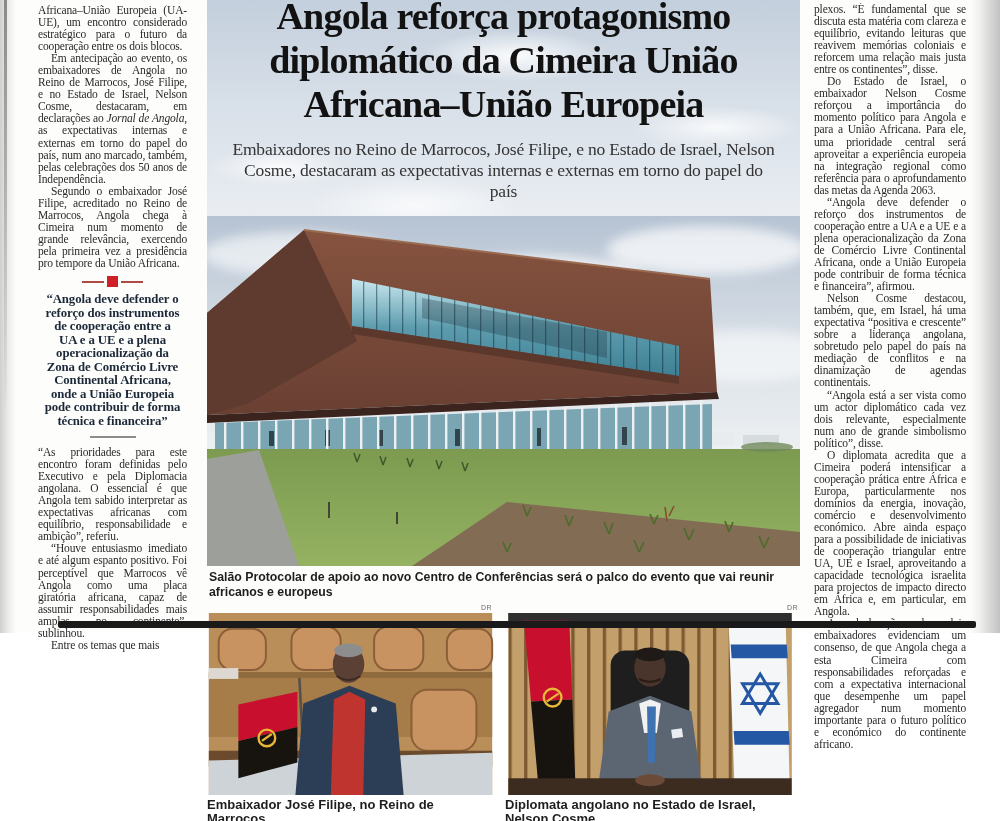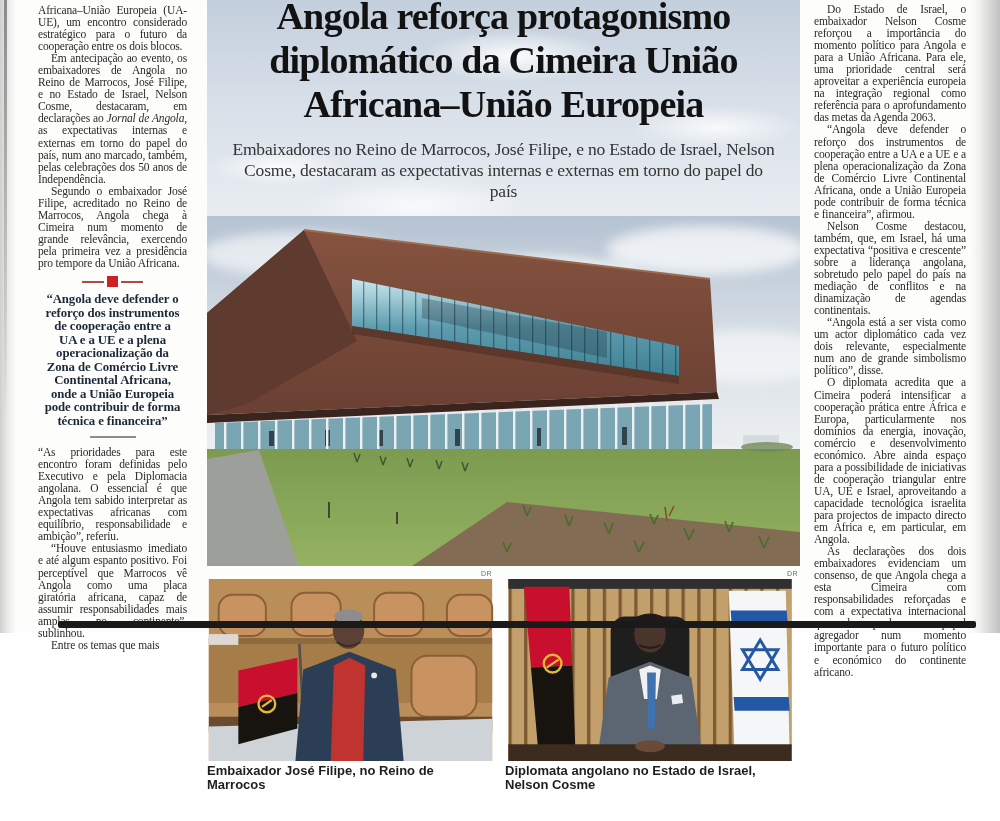--- a/index.html
+++ b/index.html
@@ -177,20 +177,21 @@
       <g stroke="#3d5a2b" stroke-width="1.5" fill="none">
         <path d="M150,246 l-3,-9 M150,246 l3,-8"></path>
           <path d="M176,249 l-3,-9 M176,249 l3,-8"></path>
         <path d="M203,251 l-3,-9 M203,251 l3,-8"></path>
           <path d="M232,253 l-3,-9 M232,253 l3,-8"></path>
         <path d="M258,255 l-3,-9 M258,255 l3,-8"></path>
       </g>
       <path d="M122,286 l0,16 M190,296 l0,12" stroke="#2f2f2a" stroke-width="1.6"></path>
     </svg>
 
+    <div class="main-caption">Salão Protocolar de apoio ao novo Centro de Conferências será o palco do evento que vai reunir africanos e europeus</div>
 
     <div class="photo-row">
 
       <figure class="photo-fig">
         <span class="photo-credit">DR</span>
         <svg width="287" height="182" viewBox="0 0 288 185" aria-hidden="true">
           <rect width="288" height="185" fill="#b98e58"></rect>
           <rect y="60" width="288" height="6" fill="#8f6a3c"></rect>
           <rect y="66" width="288" height="60" fill="#a67c49"></rect>
           <g fill="#c99361" stroke="#8a5f38" stroke-width="2">
@@ -262,20 +263,21 @@
           </g>
           <rect x="0" y="168" width="288" height="17" fill="#3c2c1f"></rect>
           <ellipse cx="144" cy="170" rx="15" ry="6" fill="#6b4a38"></ellipse>
         </svg>
         <figcaption class="photo-caption">Diplomata angolano no Estado de Israel, Nelson Cosme</figcaption>
       </figure>
     </div>
   </div>
 
   <div class="col col-right">
+    <p>plexos. “É fundamental que se discuta esta matéria com clareza e equilíbrio, evitando leituras que reavivem memórias coloniais e reforcem uma relação mais justa entre os continentes”, disse.</p>
     <p class="indent">Do Estado de Israel, o embaixador Nelson Cosme reforçou a importância do momento político para Angola e para a União Africana. Para ele, uma prioridade central será aproveitar a experiência europeia na integração regional como referência para o aprofundamento das metas da Agenda 2063.</p>
     <p class="indent">“Angola deve defender o reforço dos instrumentos de cooperação entre a UA e a UE e a plena operacionalização da Zona de Comércio Livre Continental Africana, onde a União Europeia pode contribuir de forma técnica e financeira”, afirmou.</p>
     <p class="indent">Nelson Cosme destacou, também, que, em Israel, há uma expectativa “positiva e crescente” sobre a liderança angolana, sobretudo pelo papel do país na mediação de conflitos e na dinamização de agendas continentais.</p>
     <p class="indent">“Angola está a ser vista como um actor diplomático cada vez dois relevante, especialmente num ano de grande simbolismo político”, disse.</p>
     <p class="indent">O diplomata acredita que a Cimeira poderá intensificar a cooperação prática entre África e Europa, particularmente nos domínios da energia, inovação, comércio e desenvolvimento económico. Abre ainda espaço para a possibilidade de iniciativas de cooperação triangular entre UA, UE e Israel, aproveitando a capacidade tecnológica israelita para projectos de impacto directo em África e, em particular, em Angola.</p>
     <p class="indent">As declarações dos dois embaixadores evidenciam um consenso, de que Angola chega a esta Cimeira com responsabilidades reforçadas e com a expectativa internacional que desempenhe um papel agregador num momento importante para o futuro político e económico do continente africano.</p>
   </div>
 
   <div class="bottom-rule"></div>
 </div>

